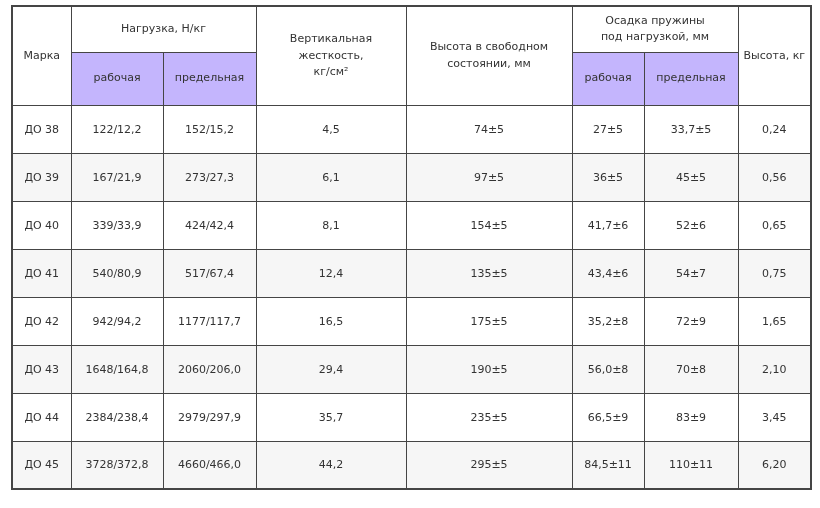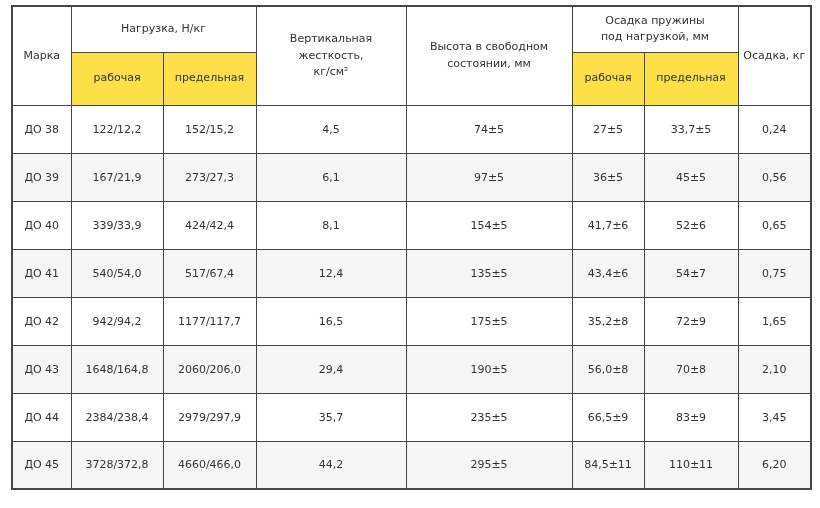--- a/index.html
+++ b/index.html
@@ -31,21 +31,21 @@
     overflow: hidden;
   }
   table.spec th {
     white-space: pre-line;
     line-height: 1.5;
   }
   thead tr.hrow-top   { height: 46px; }
   thead tr.hrow-sub   { height: 53px; }
   tbody tr            { height: 48px; }
   th.sub {
-    background: #fde047;
+    background: #c4b5fd;
   }
   tbody tr:nth-child(even) td {
     background: #f6f6f6;
   }
 </style>
 </head>
 <body>
 
 <div class="table-wrap">
   <table class="spec">
@@ -63,21 +63,21 @@
       <tr class="hrow-top">
         <th rowspan="2">Марка</th>
         <th colspan="2">Нагрузка, Н/кг</th>
         <th rowspan="2">Вертикальная
 жесткость,
 кг/см²</th>
         <th rowspan="2">Высота в свободном
 состоянии, мм</th>
         <th colspan="2">Осадка пружины
 под нагрузкой, мм</th>
-        <th rowspan="2">Осадка, кг</th>
+        <th rowspan="2">Высота, кг</th>
       </tr>
       <tr class="hrow-sub">
         <th class="sub">рабочая</th>
         <th class="sub">предельная</th>
         <th class="sub">рабочая</th>
         <th class="sub">предельная</th>
       </tr>
     </thead>
     <tbody>
       <tr>
@@ -105,21 +105,21 @@
         <td>339/33,9</td>
         <td>424/42,4</td>
         <td>8,1</td>
         <td>154±5</td>
         <td>41,7±6</td>
         <td>52±6</td>
         <td>0,65</td>
       </tr>
       <tr>
         <td>ДО 41</td>
-        <td>540/54,0</td>
+        <td>540/80,9</td>
         <td>517/67,4</td>
         <td>12,4</td>
         <td>135±5</td>
         <td>43,4±6</td>
         <td>54±7</td>
         <td>0,75</td>
       </tr>
       <tr>
         <td>ДО 42</td>
         <td>942/94,2</td>

